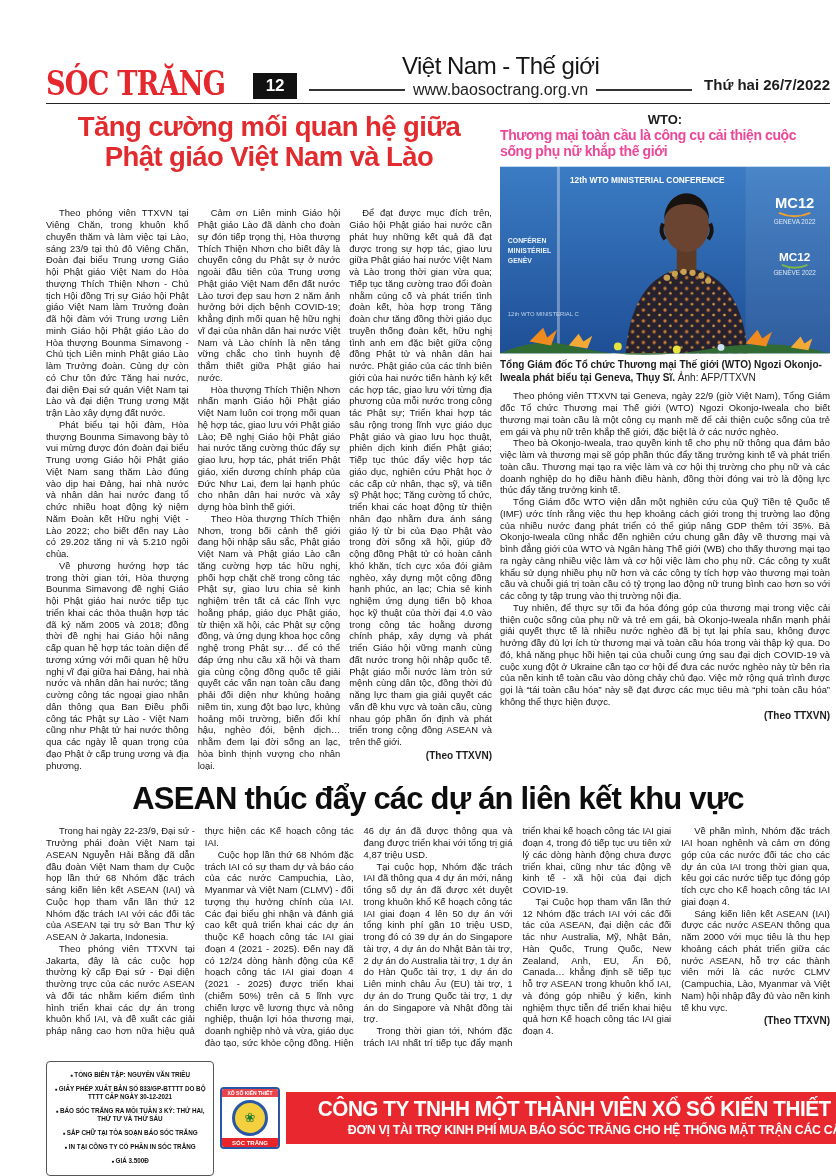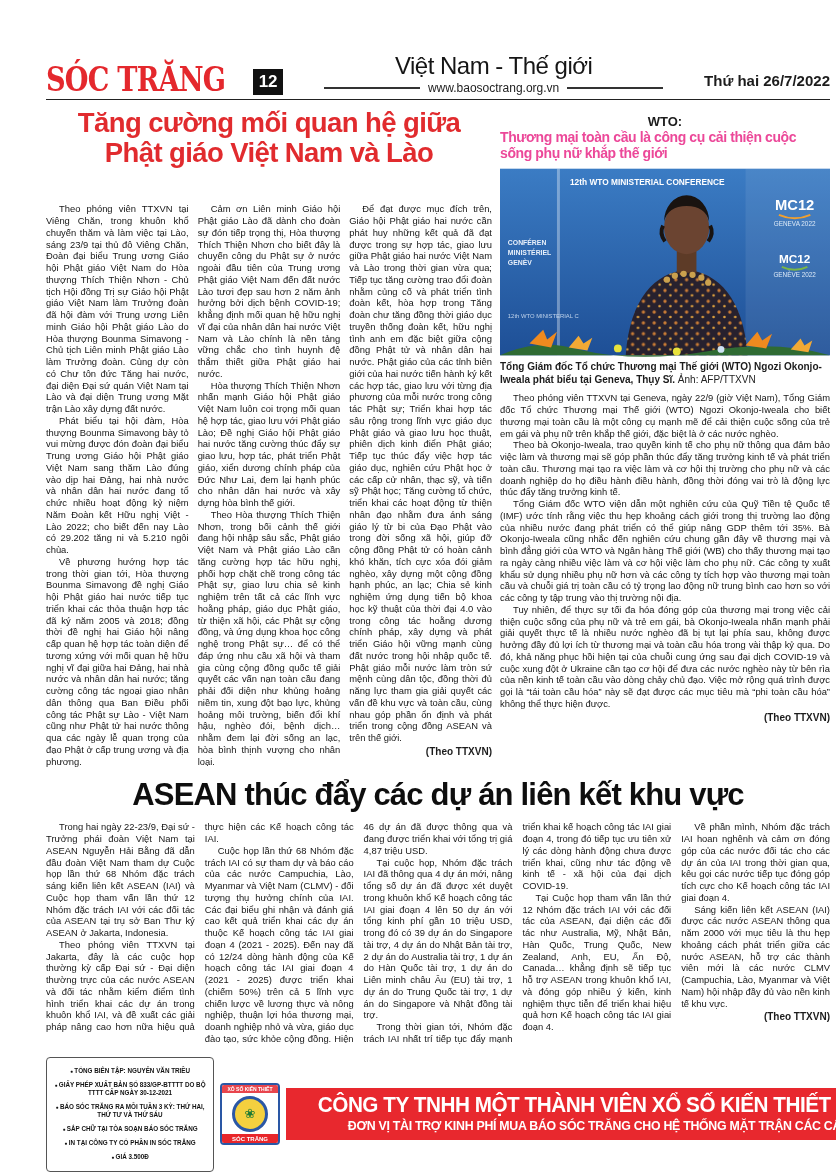--- a/index.html
+++ b/index.html
@@ -7,43 +7,43 @@
         font-family:"Liberation Sans",sans-serif;color:#1c1c1c;overflow:hidden;}
   .inner{padding:24px 6px 0 46px;}
 
   
   .masthead{display:grid;grid-template-columns:auto 1fr auto;align-items:end;
             border-bottom:1.6px solid #222;padding-bottom:4px;}
   .brand-wrap{display:flex;align-items:flex-end;gap:5px;}
   .brand{font-family:"DejaVu Serif",serif;font-weight:bold;color:#e4282d;font-size:34px;
          line-height:0.9;letter-spacing:-1px;display:inline-block;transform:scaleX(.80);
          transform-origin:left bottom;white-space:nowrap;}
-  .pagenum{background:#111;color:#fff;font-weight:bold;font-size:17px;width:30px;height:26px;
+  .pagenum{background:#111;color:#fff;font-weight:bold;font-size:17px;width:44px;height:26px;
            display:flex;align-items:center;justify-content:center;margin-left:-22px;}
   .section-wrap{text-align:center;margin-top:28px;}
   .section-title{font-size:24px;color:#151515;letter-spacing:-0.5px;}
   .website-row{display:flex;align-items:center;justify-content:center;gap:8px;margin-top:1px;}
   .website-row .rule{height:1.4px;background:#333;width:96px;}
-  .website{font-size:12px;color:#222;}
+  .website{font-size:16px;color:#222;}
   .issue-date{font-size:15px;font-weight:bold;white-space:nowrap;padding-bottom:6px;}
 
   
   .para{text-align:justify;text-indent:13px;margin:0;font-size:9.4px;line-height:1.25;color:#161616;}
   .byline{font-weight:bold;font-size:10px;text-align:right;margin-top:2px;}
 
   
   .top-section{display:flex;gap:8px;margin-top:6px;}
   .left-article{width:446px;flex:none;}
   .red-title{color:#e12b2e;font-weight:bold;font-size:27.5px;line-height:1.08;text-align:center;
              margin:2px 0 0 0;letter-spacing:-0.6px;}
   .cols3{column-count:3;column-gap:9px;margin-top:36px;}
   .contents{display:contents;}
 
   .right-article{flex:1;min-width:0;}
-  .kicker{text-align:center;font-weight:bold;font-size:13px;margin:8px 0 1px 0;}
+  .kicker{text-align:center;font-weight:bold;font-size:13px;margin:2px 0 1px 0;}
   .blue-title{color:#ec4899;font-weight:bold;font-size:14px;line-height:1.12;margin:0 0 6px 0;
               letter-spacing:-0.4px;}
   .photo{width:100%;height:190px;display:block;}
   .caption{font-size:10px;line-height:1.25;margin:4px 0 6px 0;}
   .caption .cap-b{font-weight:bold;}
   .caption .cap-c{font-weight:normal;color:#222;}
 
   
   .bottom-article{margin-top:10px;}
   .black-title{color:#0e0e0e;font-weight:bold;font-size:31px;text-align:center;margin:2px 0 8px 0;

